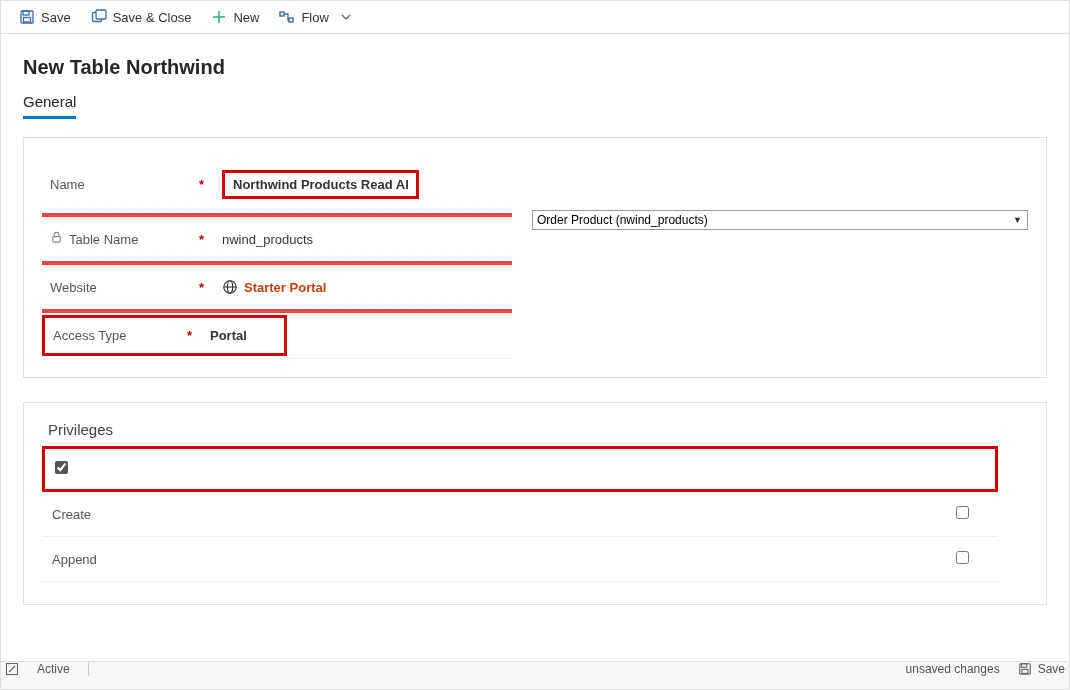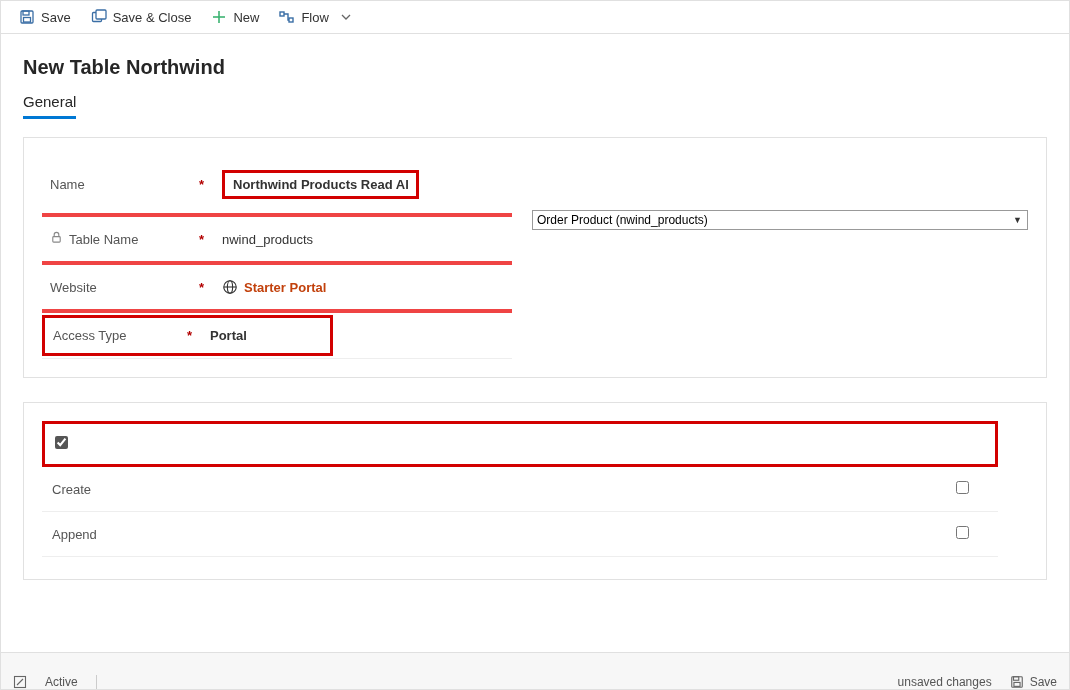--- a/index.html
+++ b/index.html
@@ -48,21 +48,21 @@
   .priv-col { flex: 1; }
   .priv-row { display: flex; align-items: center; border-bottom: 1px solid #eee; padding: 14px 10px; }
   .priv-label { flex: 1; color: #555; }
   .priv-cb { width: 32px; text-align: left; }
   .priv-cb input { accent-color: #555; }
 
   .read-highlight { border: 3px solid #d20000; display: flex; align-items: center; padding: 12px 10px; }
   .read-highlight .priv-label { flex: 1; }
 
   
-  .statusbar { display: flex; align-items: flex-end; height: 37px; border-top: 1px solid #e0e0e0; background: #f7f7f7; font-size: 12px; color: #555; padding: 0 12px; gap: 18px; }
+  .statusbar { display: flex; align-items: flex-start; height: 28px; border-top: 1px solid #e0e0e0; background: #f7f7f7; font-size: 12px; color: #555; padding: 0 4px; gap: 18px; }
   .statusbar .spacer { flex: 1; }
   .statusbar .sb-item { display: inline-flex; align-items: center; gap: 6px; }
   .status-divider { width: 1px; height: 14px; background: #ccc; }
 
   .globe { width: 16px; height: 16px; }
   .lock-icon svg { width: 13px; height: 13px; }
 </style>
 </head>
 <body>
 
@@ -163,21 +163,21 @@
                     <circle cx="8" cy="8" r="6.2"></circle>
                     <ellipse cx="8" cy="8" rx="2.6" ry="6.2"></ellipse>
                     <line x1="1.8" y1="8" x2="14.2" y2="8"></line>
                   </svg>
               </span>
               <a href="#">Starter Portal</a>
             </div>
           </div>
 
           <div style="border-bottom:1px solid #eee;">
-            <div class="red-box" style="display:flex; align-items:center; gap:12px; padding:10px 8px; width:291px; margin:2px 0;">
+            <div class="red-box" style="display:flex; align-items:center; gap:12px; padding:10px 8px; width:245px; margin:2px 0;">
               <div class="label-col" style="width:145px;">
                 <span>Access Type</span>
                 <span class="req">*</span>
               </div>
               <div class="value-col">
                 <span>Portal</span>
               </div>
             </div>
           </div>
 
@@ -189,20 +189,21 @@
             <select class="dropdown">
               <option>Order Product (nwind_products)</option>
             </select>
           </div>
         </div>
       </div>
     </div>
 
     
     <div class="section-box" style="padding-bottom:22px;">
+      <div class="section-title">Privileges</div>
 
       <div class="priv-grid">
         <div class="priv-col" style="padding-right:30px;">
           <div class="read-highlight">
             <span class="priv-cb"><input type="checkbox" checked="" style=""></span>
           </div>
           <div class="priv-row">
             <span class="priv-label">Create</span>
             <span class="priv-cb"><input type="checkbox" style=""></span>
           </div>

